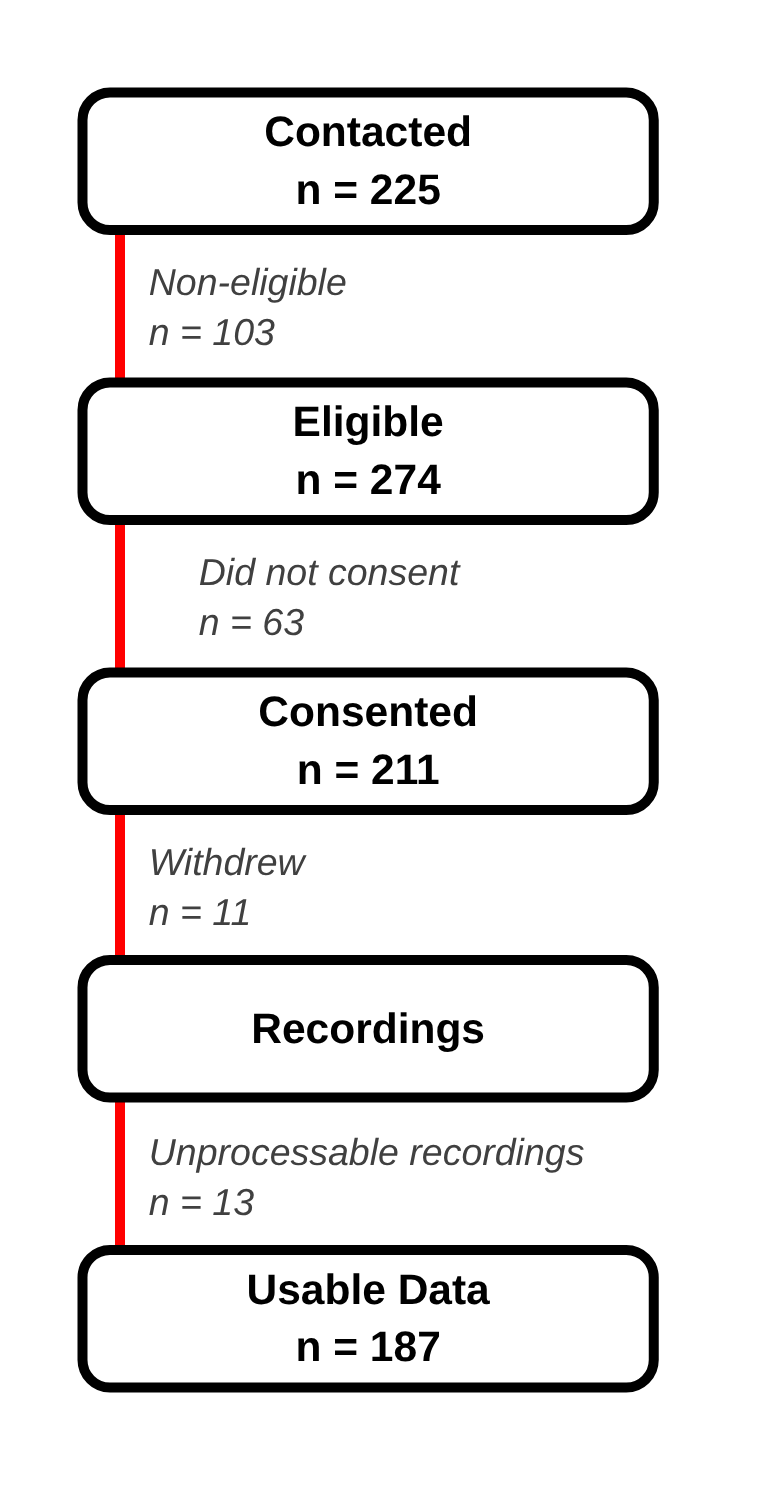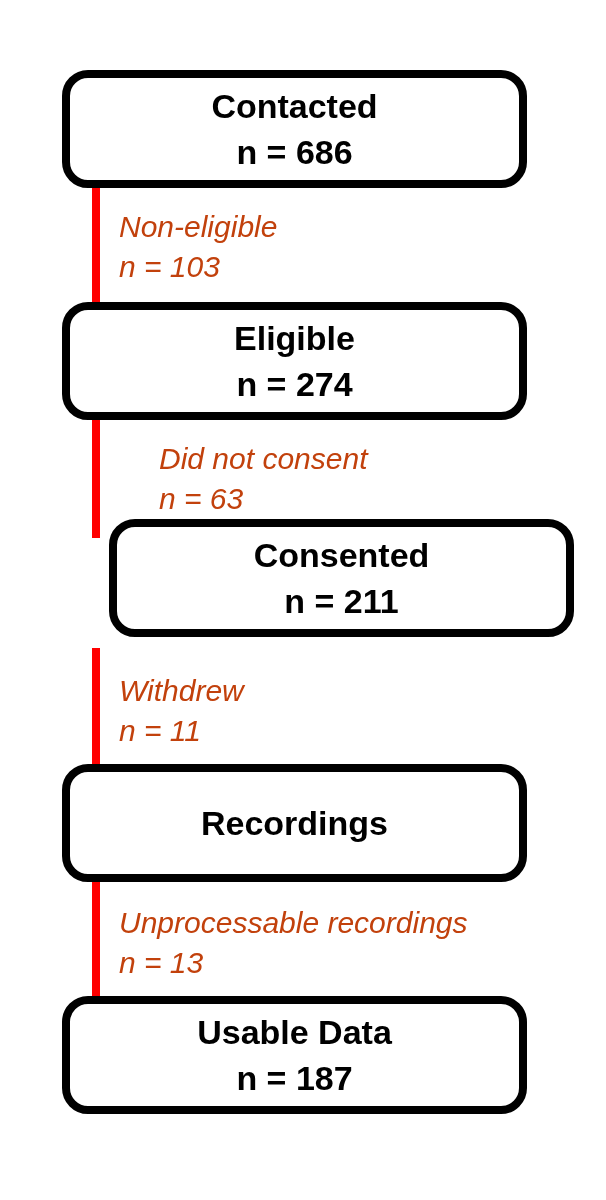--- a/index.html
+++ b/index.html
@@ -38,21 +38,21 @@
     border: 8px solid var(--box-border-color, #000000);
     border-radius: 26px;
     z-index: 2;
     display: flex;
     flex-direction: column;
     align-items: center;
     justify-content: center;
   }
   .box-1 { top: 70px; }
   .box-2 { top: 302px; }
-  .box-3 { top: 519px; margin-left: 47px; }
+  .box-3 { top: 534px; }
   .box-4 { top: 764px; }
   .box-5 { top: 996px; }
   .box-title, .box-n {
     font-size: 34px;
     font-weight: bold;
     color: #000000;
     line-height: 46px;
     text-align: center;
     white-space: nowrap;
   }
@@ -62,38 +62,38 @@
     left: 119px;
     z-index: 3;
   }
   .annot-1 { top: 207px; }
   .annot-2 { top: 439px; margin-left: 40px; }
   .annot-3 { top: 671px; }
   .annot-4 { top: 903px; }
   .annot-line {
     font-size: 30px;
     font-style: italic;
-    color: #c2410c;
+    color: #404040;
     line-height: 40px;
     white-space: nowrap;
   }
 </style>
 </head>
 <body>
 
 <div class="canvas">
 
   <div class="connector conn-1"></div>
   <div class="connector conn-2"></div>
   <div class="connector conn-3"></div>
   <div class="connector conn-4"></div>
 
   <div class="box box-1">
     <div class="box-title">Contacted</div>
-    <div class="box-n">n = 686</div>
+    <div class="box-n">n = 225</div>
   </div>
 
   <div class="box box-2">
     <div class="box-title">Eligible</div>
     <div class="box-n">n = 274</div>
   </div>
 
   <div class="box box-3">
     <div class="box-title">Consented</div>
     <div class="box-n">n = 211</div>

